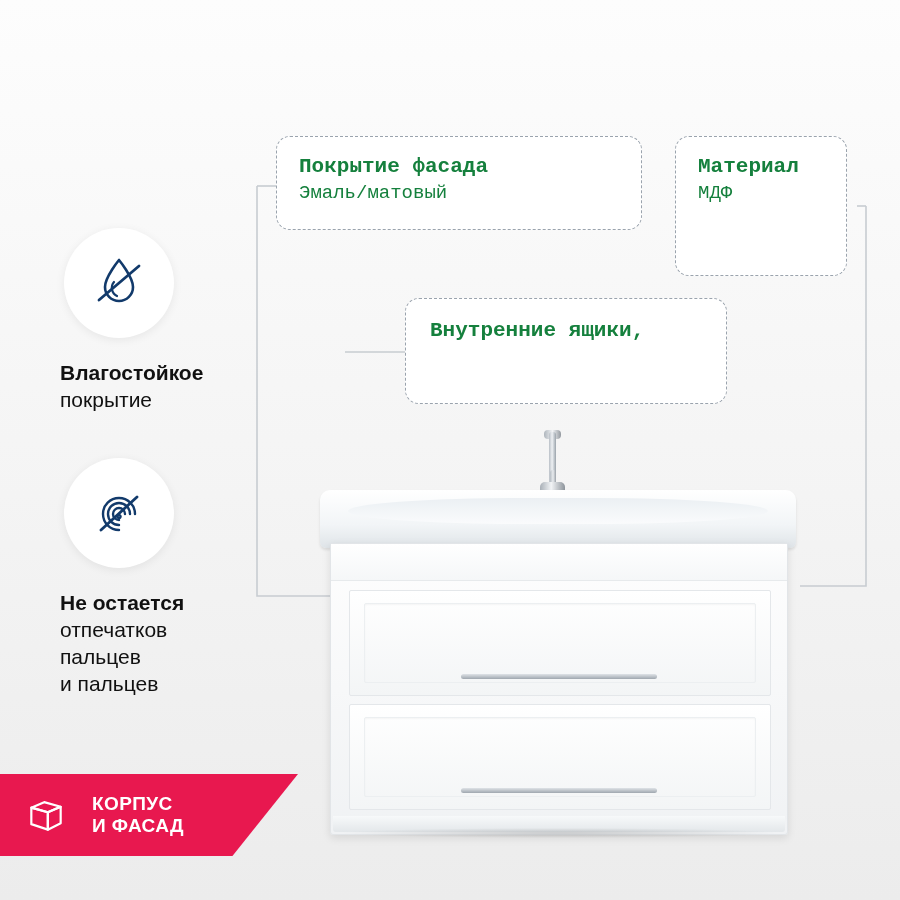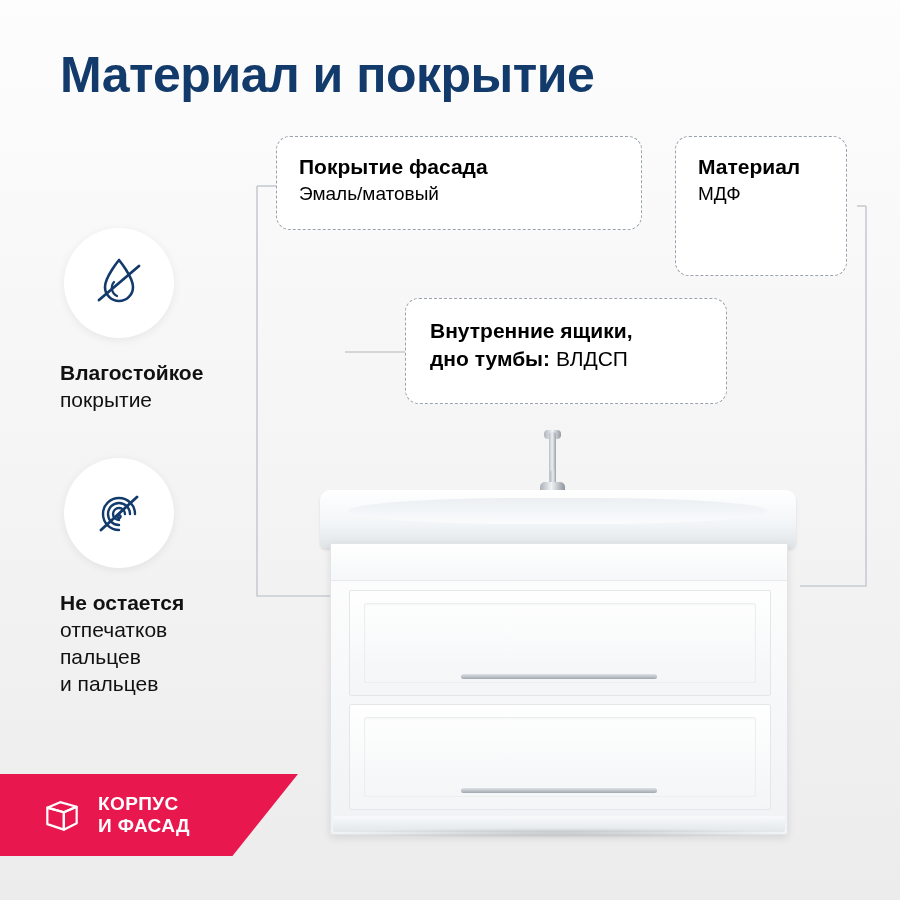--- a/index.html
+++ b/index.html
@@ -44,22 +44,23 @@
   .callout {
     position: absolute;
     background: #ffffff;
     border: 1.5px dashed #9aa3ad;
     border-radius: 14px;
     box-sizing: border-box;
     padding: 16px 22px;
   }
   .callout .line {
     font-size: 19px;
-    color: #000000;
+    color: #15803d;
     line-height: 1.32;
+    font-family: Liberation Mono, monospace;
   }
   .callout .bold {
     font-weight: bold;
   }
   #callout-facade-coating {
     left: 276px;
     top: 136px;
     width: 366px;
     height: 94px;
   }
@@ -244,44 +245,44 @@
   
   .ribbon {
     position: absolute;
     left: 0;
     bottom: 44px;
     width: 298px;
     height: 82px;
     background: #e8184f;
     display: flex;
     align-items: center;
-    padding-left: 40px;
+    padding-left: 24px;
     box-sizing: border-box;
     clip-path: polygon(0 0, 100% 0, 78% 100%, 0 100%);
+    gap: 10px;
   }
   .ribbon-icon {
     width: 44px;
     height: 44px;
     flex: 0 0 44px;
     margin-right: 14px;
   }
   .ribbon-text {
     color: #ffffff;
     font-size: 19px;
     font-weight: bold;
     line-height: 1.18;
     letter-spacing: 0.4px;
   }
 </style>
 </head>
 <body>
 
 <div class="canvas">
 
-  <div class="page-title">Материал и покрытие</div>
 
   <svg class="connectors" viewBox="0 0 900 900">
     <path d="M257 186 L257 596 L345 596" fill="none" stroke="#c7ccd1" stroke-width="1.6"></path>
     <path d="M276 186 L257 186" fill="none" stroke="#c7ccd1" stroke-width="1.6"></path>
     <path d="M866 206 L866 586 L800 586" fill="none" stroke="#c7ccd1" stroke-width="1.6"></path>
     <path d="M857 206 L866 206" fill="none" stroke="#c7ccd1" stroke-width="1.6"></path>
     <path d="M405 352 L345 352" fill="none" stroke="#c7ccd1" stroke-width="1.6"></path>
   </svg>
 
   <div class="callout" id="callout-facade-coating">
@@ -289,24 +290,20 @@
     <div class="line">Эмаль/матовый</div>
   </div>
 
   <div class="callout" id="callout-facade-material">
     <div class="line bold">Материал</div>
     <div class="line">МДФ</div>
   </div>
 
   <div class="callout" id="callout-drawers">
     <div class="line bold">Внутренние ящики,</div>
-    <div class="line">
-      <span class="bold">дно тумбы:</span>
-      <span>ВЛДСП</span>
-    </div>
   </div>
 
   <div class="feature" id="feature-water">
     <div class="feature-circle">
       <svg width="66" height="66" viewBox="0 0 66 66">
         <path d="M33 10 C33 10 19 27 19 37 a14 14 0 0 0 28 0 C47 27 33 10 33 10 Z" fill="none" stroke="#123a6b" stroke-width="2.6" stroke-linejoin="round"></path>
         <path d="M28 32 a9 9 0 0 0 3 14" fill="none" stroke="#123a6b" stroke-width="2.2" stroke-linecap="round"></path>
         <line x1="13" y1="50" x2="53" y2="16" stroke="#123a6b" stroke-width="2.8" stroke-linecap="round"></line>
       </svg>
     </div>

